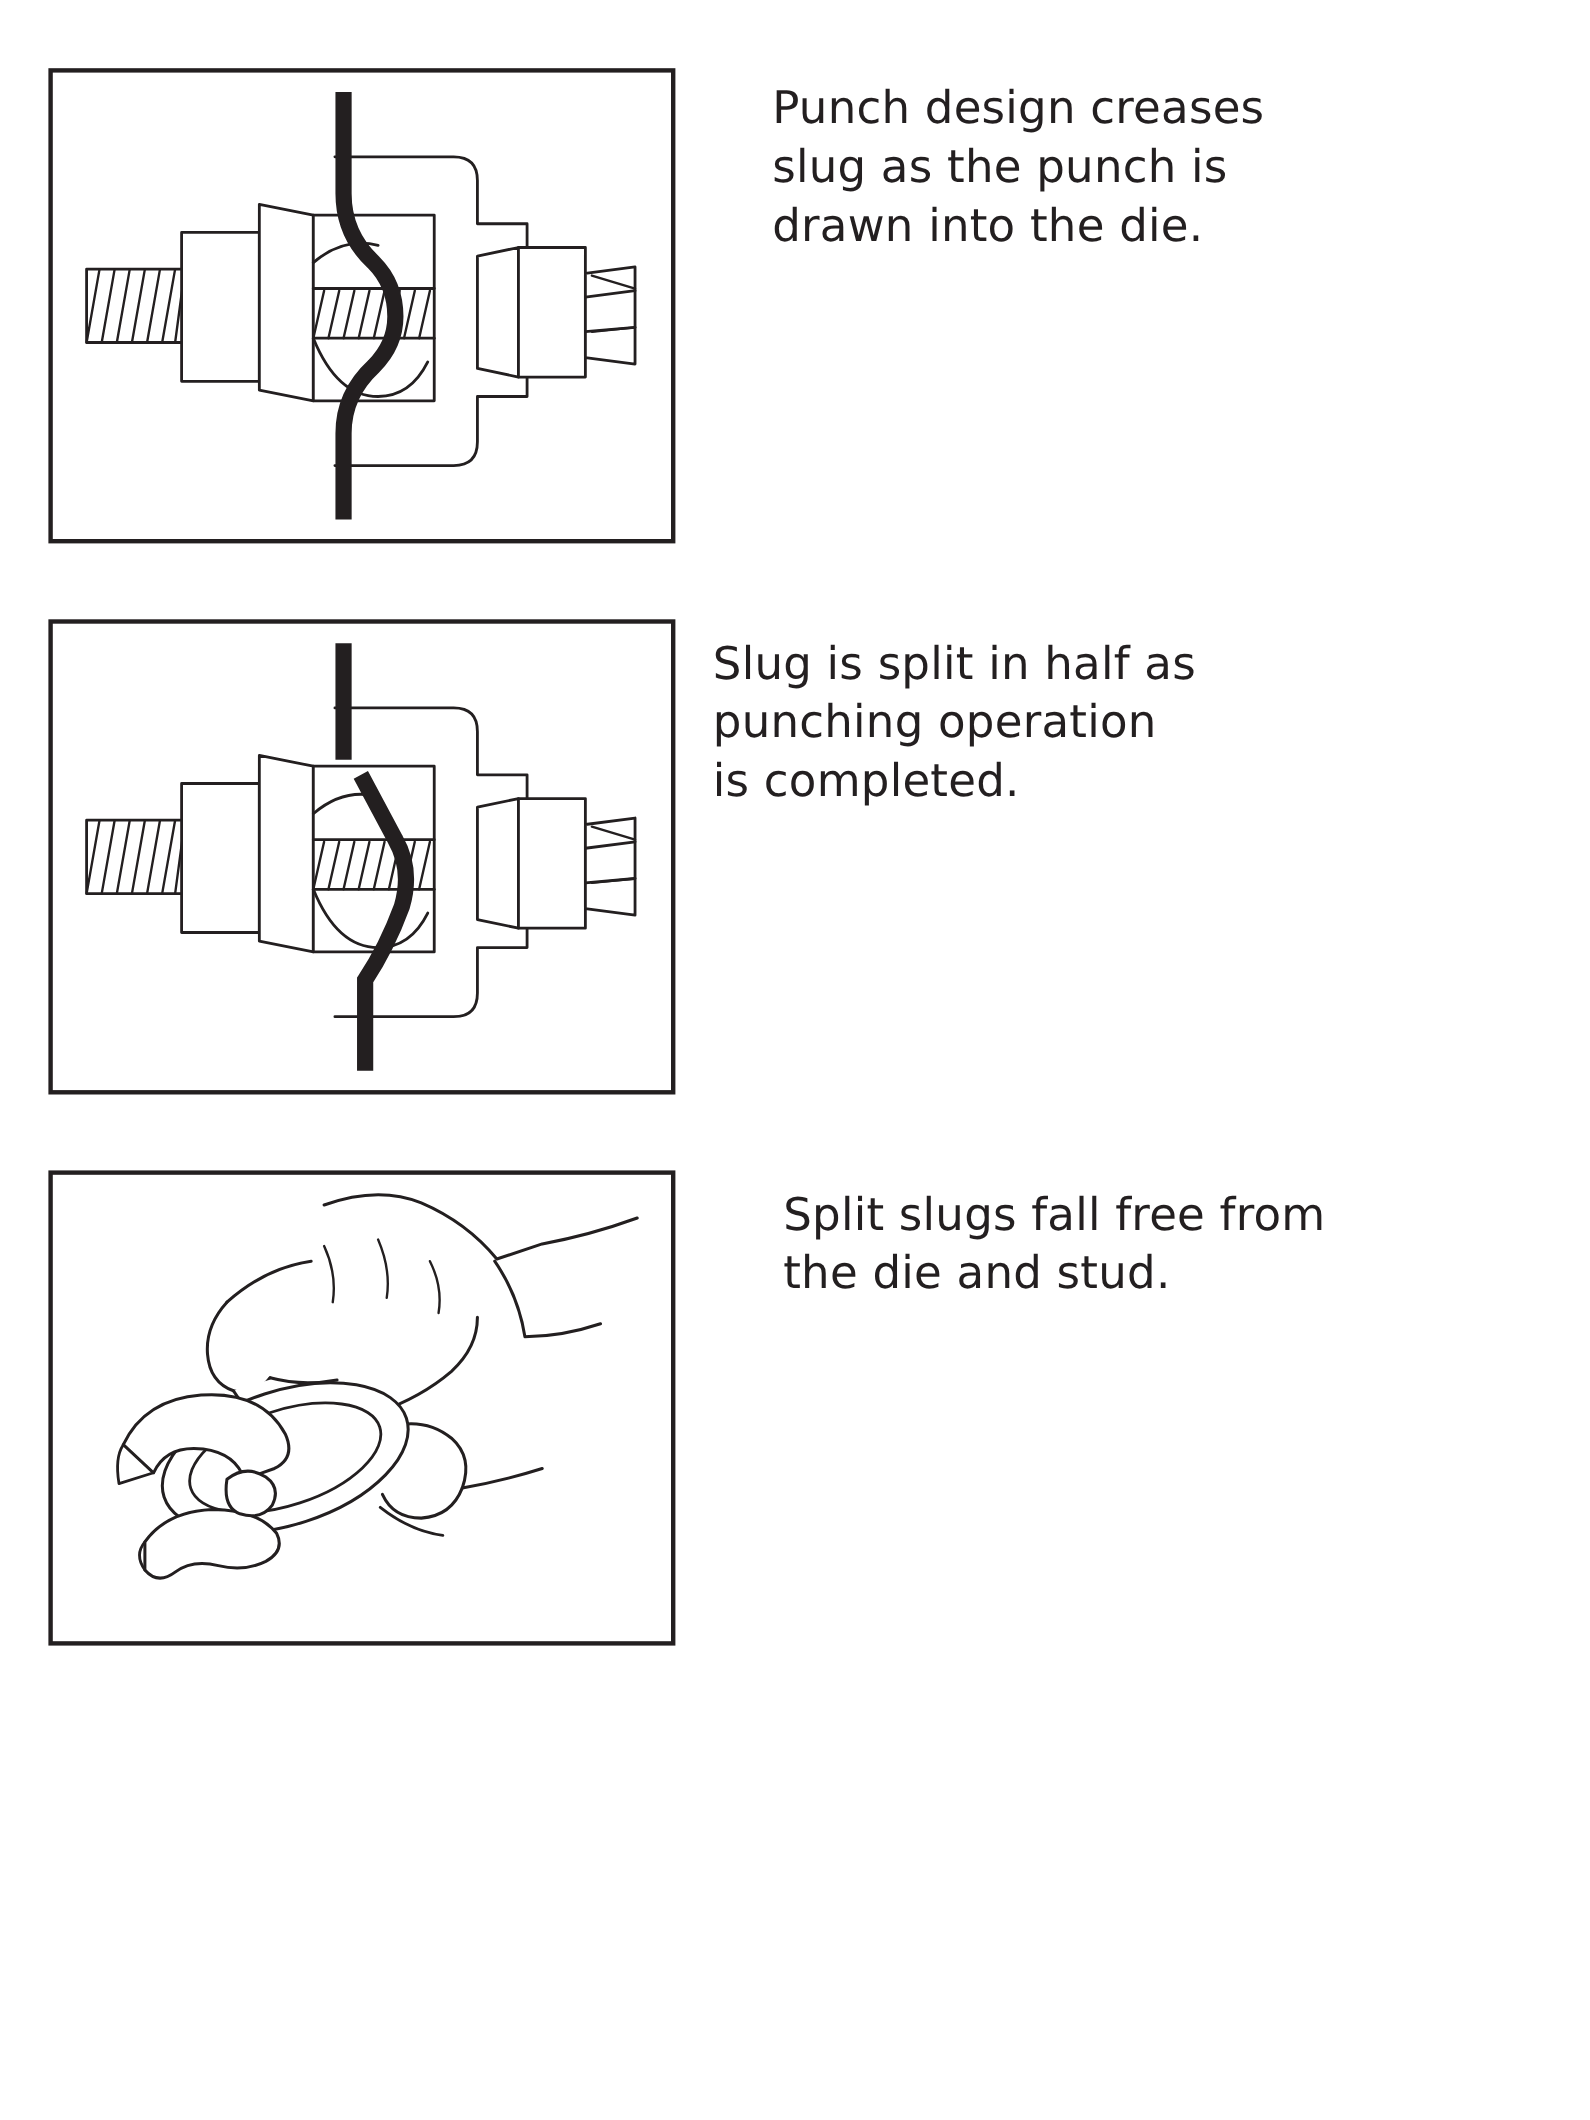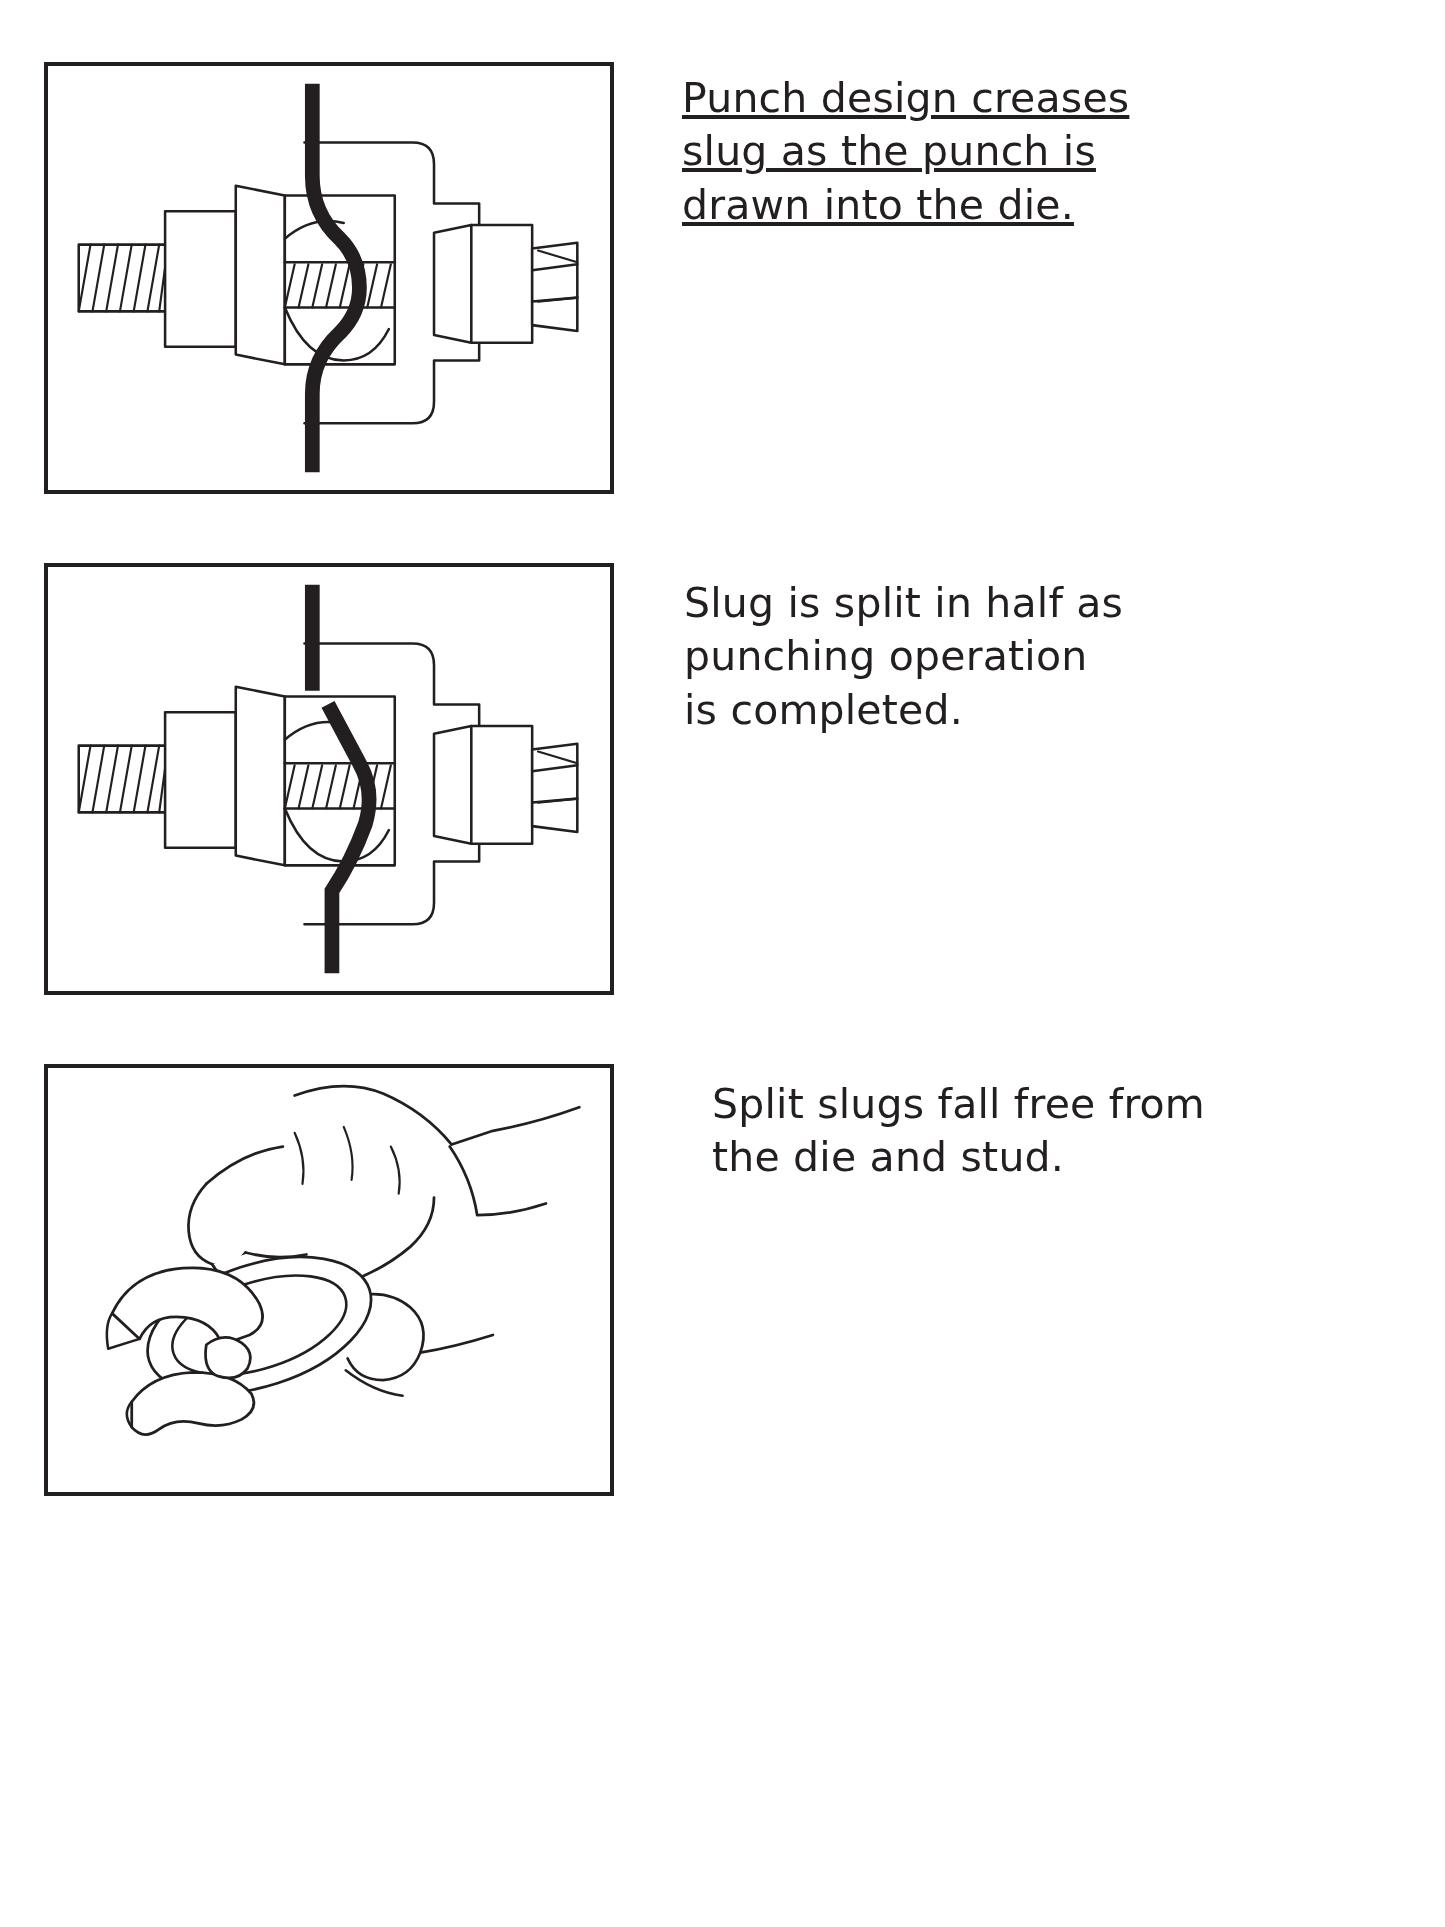--- a/index.html
+++ b/index.html
@@ -43,25 +43,25 @@
     line-height: 1.30;
     letter-spacing: 0.2px;
     color: #231f20;
     white-space: pre-line;
     padding-top: 10px;
   }
 
   
   #step-1 { left: 44px; top: 62px;  width: 1360px; }
   #step-1 .panel { width: 570px; height: 432px; }
-  #step-1 .caption { margin-left: 68px; text-decoration: underline; }
+  #step-1 .caption { margin-left: 88px; }
 
   #step-2 { left: 44px; top: 563px; width: 1360px; }
   #step-2 .panel { width: 570px; height: 432px; }
-  #step-2 .caption { margin-left: 70px; padding-top: 14px; }
+  #step-2 .caption { margin-left: 34px; padding-top: 14px; }
 
   #step-3 { left: 44px; top: 1064px; width: 1360px; }
   #step-3 .panel { width: 570px; height: 432px; }
   #step-3 .caption { margin-left: 98px; padding-top: 14px; }
 
   
   .ln { fill: none; stroke: #231f20; stroke-width: 2.6; stroke-linejoin: round; stroke-linecap: round; }
   .ln-thin { fill: none; stroke: #231f20; stroke-width: 2.2; stroke-linejoin: round; stroke-linecap: round; }
   .fill-w { fill: #ffffff; stroke: #231f20; stroke-width: 2.6; stroke-linejoin: round; }
   .slug { fill: none; stroke: #231f20; stroke-width: 15; stroke-linecap: butt; stroke-linejoin: miter; }

